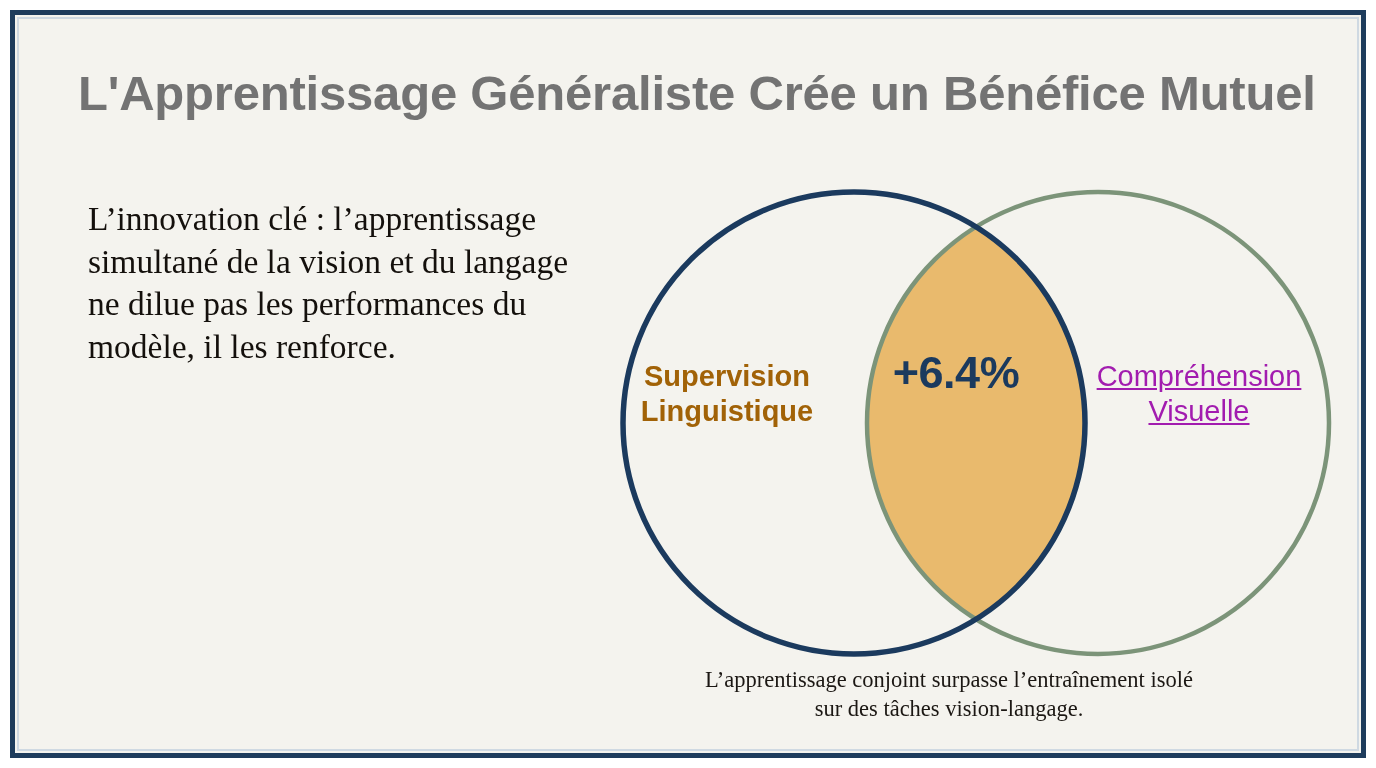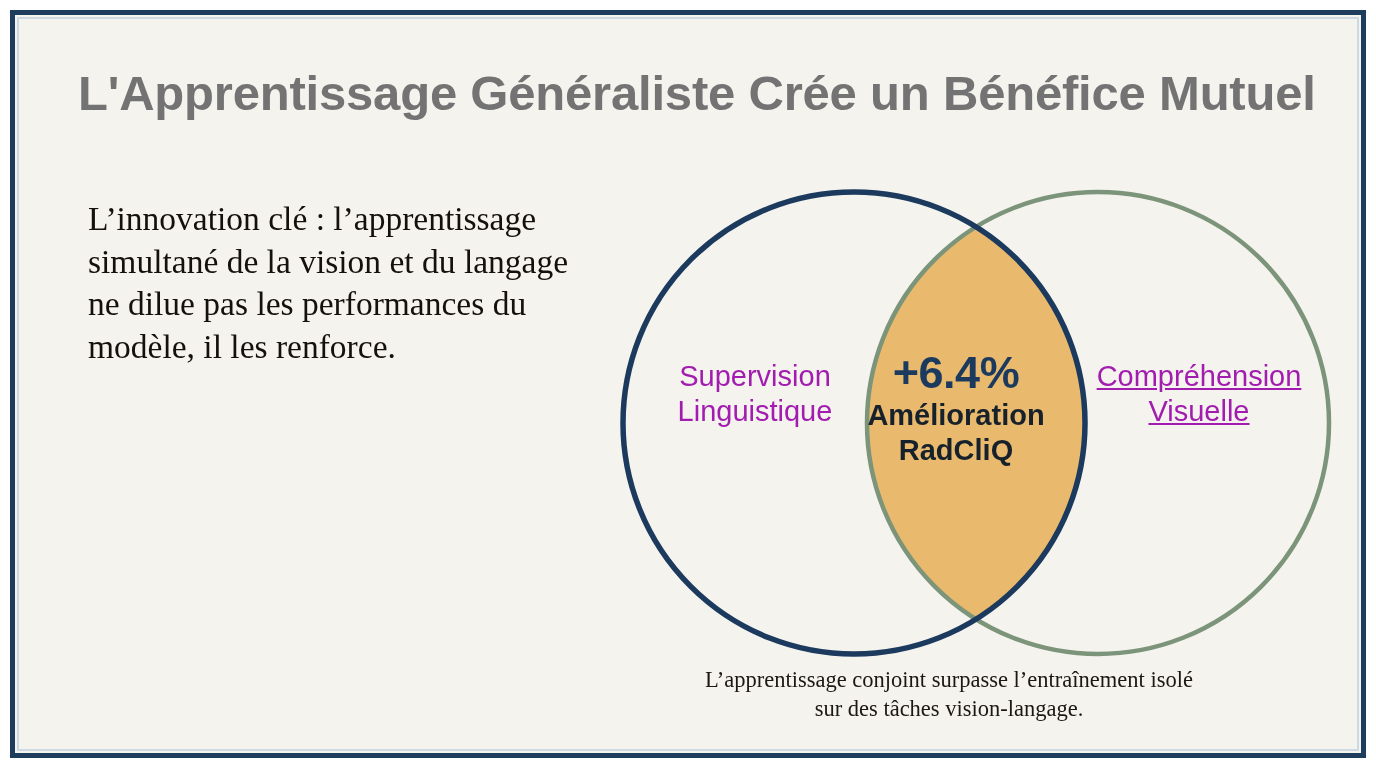--- a/index.html
+++ b/index.html
@@ -95,24 +95,25 @@
 
   .venn-label {
     position: absolute;
     text-align: center;
     font-family: "Liberation Sans", sans-serif;
     font-size: 29px;
     line-height: 1.22;
     white-space: pre-line;
   }
   #venn-label-left {
-    left: 56px;
+    left: 28px;
     top: 200px;
     width: 220px;
-    color: #a21caf;
+    color: #a16207;
+    font-weight: bold;
   }
   #venn-label-right {
     left: 492px;
     top: 200px;
     width: 236px;
     color: #a21caf;
     text-decoration: underline;
   }
 
   #venn-center {
@@ -212,22 +213,20 @@
       </svg>
 
       <div class="venn-label" id="venn-label-left">Supervision
 Linguistique</div>
 
       <div class="venn-label" id="venn-label-right">Compréhension
 Visuelle</div>
 
       <div id="venn-center">
         <div id="venn-center-value">+6.4%</div>
-        <div id="venn-center-sub">Amélioration
-RadCliQ</div>
       </div>
     </div>
 
     <div id="caption">L’apprentissage conjoint surpasse l’entraînement isolé
 sur des tâches vision-langage.</div>
 
   </div>
 
   <div id="nblm-badge">
     <span style="display:inline-flex;align-items:center;">

